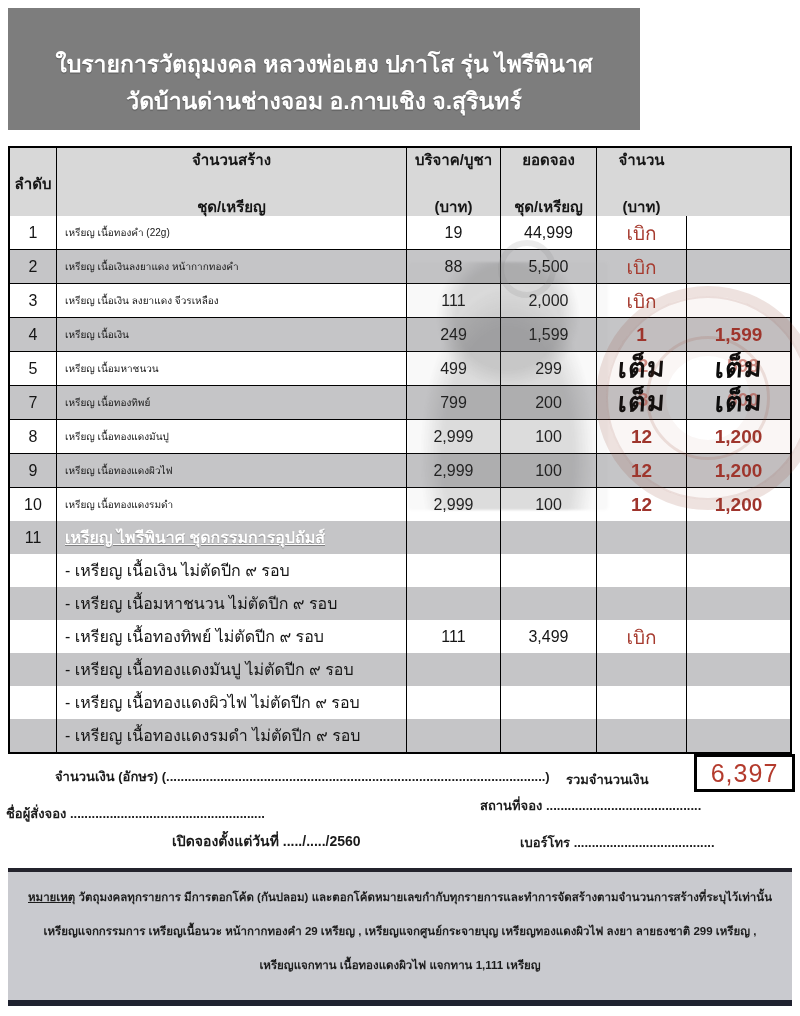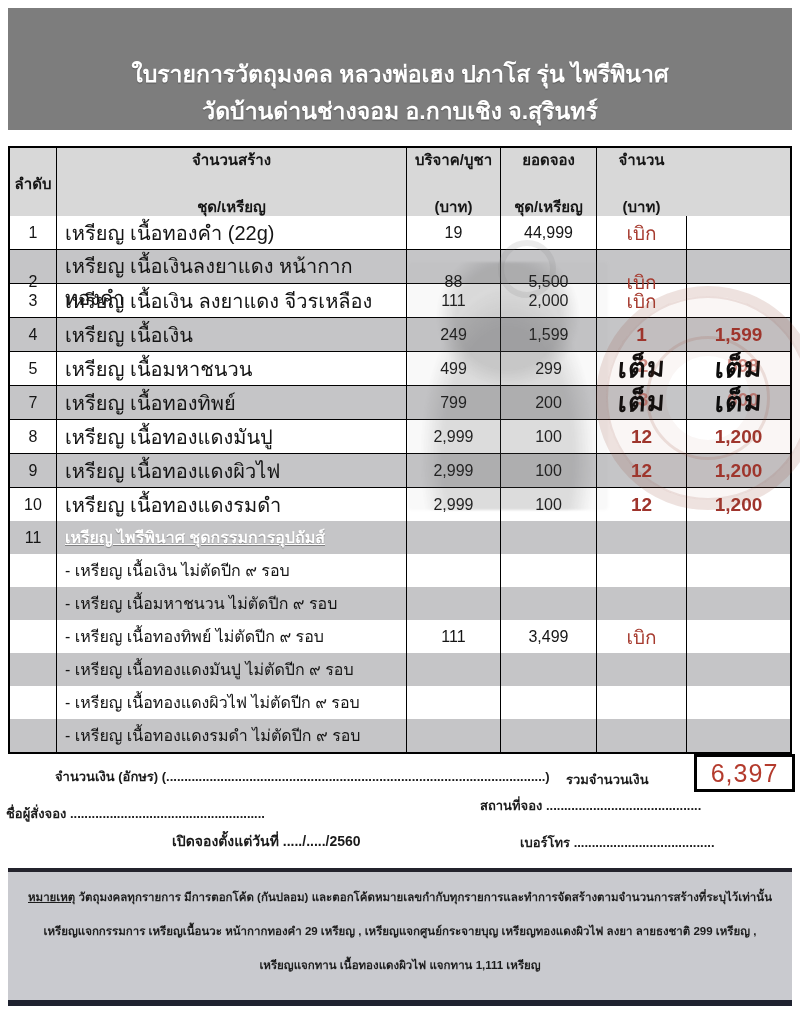--- a/index.html
+++ b/index.html
@@ -1,37 +1,37 @@
 <!DOCTYPE html>
 <html><head>
 <meta charset="utf-8">
 <style>
   html,body{margin:0;padding:0;background:#e8e8e8;}
   .page{position:relative;width:800px;height:1016px;background:#ffffff;overflow:hidden;
         font-family:"Liberation Sans","DejaVu Sans",sans-serif;color:#151515;}
   
-  .title-band{position:absolute;left:8px;top:8px;width:784px;height:122px;background:#7d7d7d;
+  .title-band{position:absolute;left:8px;top:8px;width:632px;height:122px;background:#7d7d7d;
               display:flex;flex-direction:column;justify-content:flex-end;align-items:center;
-              box-sizing:border-box;}
+              padding-bottom:10px;box-sizing:border-box;}
   .title-line{color:#ffffff;font-weight:bold;font-size:23px;line-height:37px;text-shadow:0 1px 1px rgba(0,0,0,.35);}
   
   .tbl{position:absolute;left:8px;top:146px;width:784px;border:2px solid #000;box-sizing:border-box;background:#fff;}
   .tr{display:grid;grid-template-columns:46px 350px 94px 96px 90px 104px;}
   .tr + .tr{border-top:1px solid #000;}
   .td{border-left:1px solid #000;box-sizing:border-box;position:relative;}
   .td:first-child{border-left:none;}
   .thead{height:68px;background:#d8d8d8;}
   .th{display:flex;flex-direction:column;justify-content:center;align-items:center;text-align:center;
       font-weight:bold;font-size:15px;gap:23px;}
   .th.single{gap:0;}
   .body-tr{height:33px;}
   .band-white{background:#ffffff;}
   .band-gray{background:#c5c5c7;}
   .no-cell{display:flex;align-items:center;justify-content:center;font-size:16px;}
-  .item-cell{display:flex;align-items:center;padding-left:8px;font-size:20px;}
+  .item-cell{display:flex;align-items:center;padding-left:8px;font-size:10px;}
   .num-cell{display:flex;align-items:center;justify-content:center;font-size:16px;}
   .val-cell{display:flex;align-items:center;justify-content:center;}
   .bek{color:#a63a2e;font-size:19px;}
   .red-num{color:#9f342c;font-size:19px;font-weight:600;}
   .full-wrap{position:relative;display:flex;align-items:center;justify-content:center;}
   .full-stamp{position:relative;z-index:2;color:#0c0c0c;font-weight:800;font-size:27px;line-height:27px;
               transform:skewX(-6deg) rotate(-2deg);letter-spacing:1px;}
   .under-num{position:absolute;z-index:1;left:50%;top:50%;transform:translate(-36%,-62%);
              color:#b0392c;font-size:19px;font-weight:600;opacity:.55;}
   

